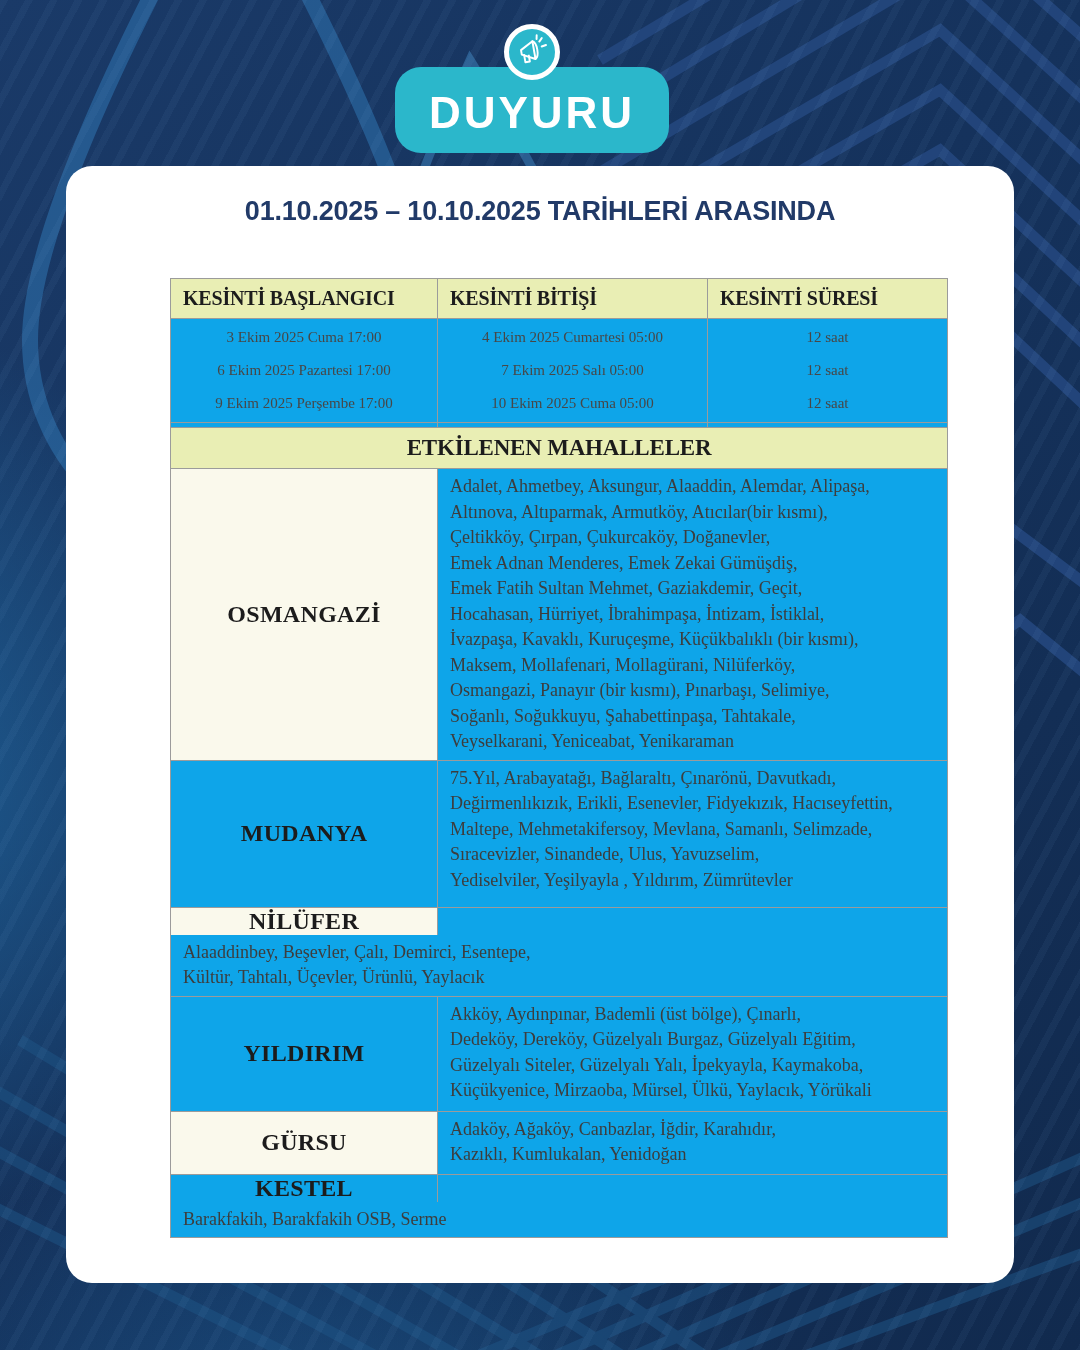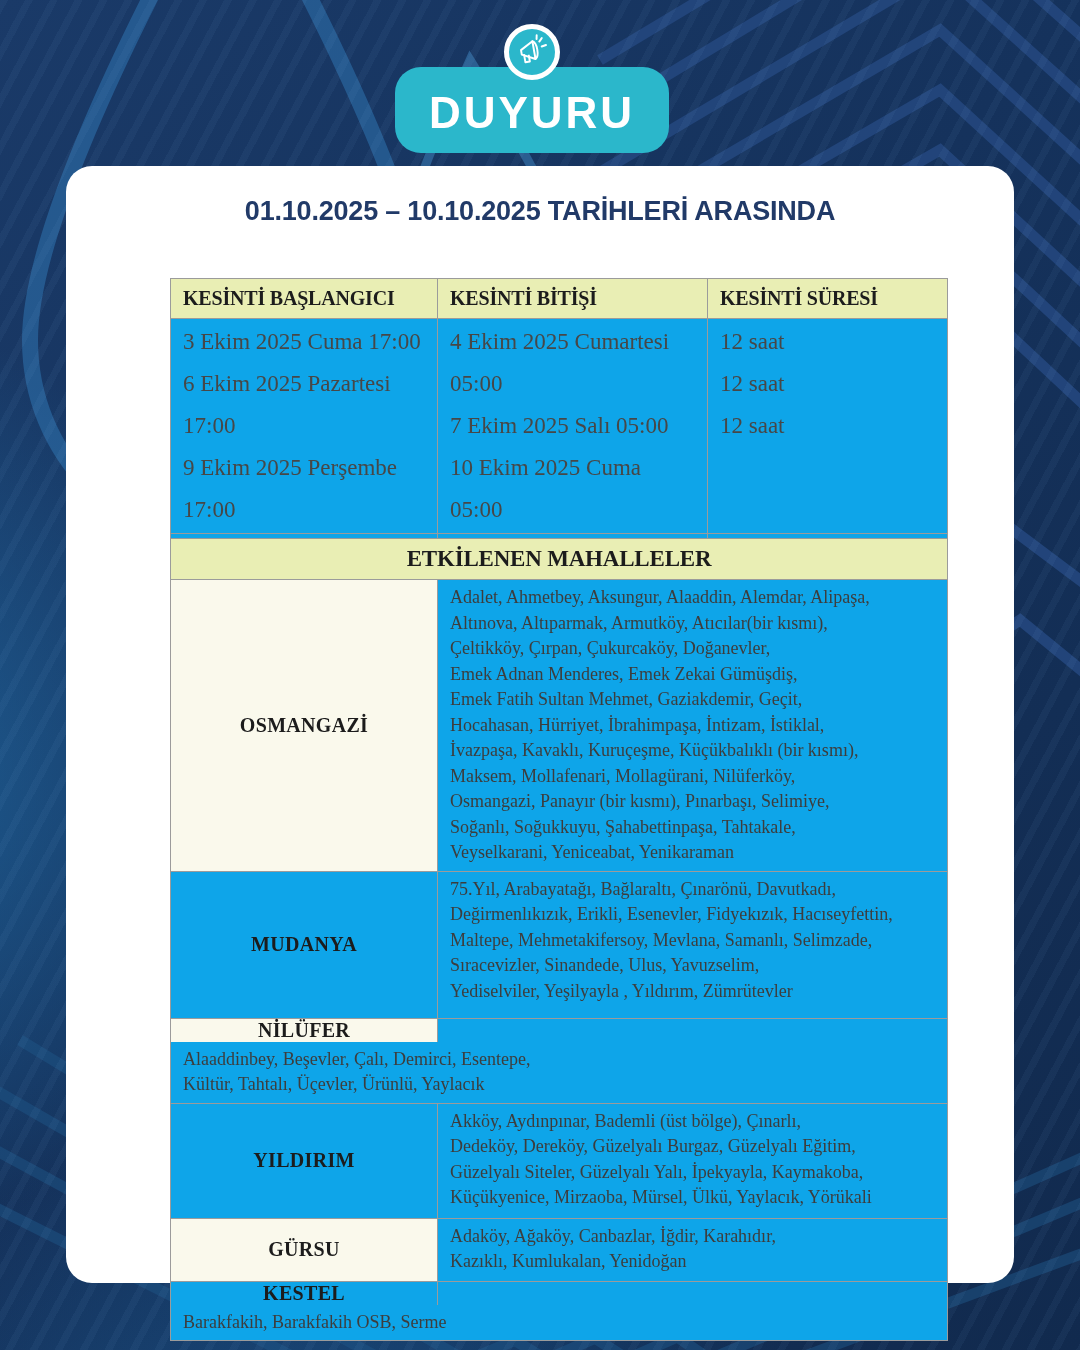--- a/index.html
+++ b/index.html
@@ -40,24 +40,24 @@
   .tbl { position:absolute; left:104px; top:112px; width:778px; border:1px solid #9b9b9b; background:#0ea5e9;font-family:Liberation Serif, serif; }
   .row { display:flex; border-bottom:1px solid #9b9b9b; }
   .row:last-child { border-bottom:none; }
   .cell { border-right:1px solid #9b9b9b; }
   .cell:last-child { border-right:none; }
   .c1 { width:267px; }
   .c2 { width:270px; }
   .c3 { flex:1; }
 
   .hdr { background:#e9eeb4; font-weight:800; font-size:20px; color:#1c1c1c; padding:8px 12px; letter-spacing:-0.2px; }
-  .dates { font-size:23px; color:#474747; line-height:42px; padding:2px 12px; white-space:pre-line; }
+  .dates { font-size:15px; color:#474747; line-height:33px; padding:2px 12px; white-space:pre-line;text-align:center; }
   .spacer { height:5px; }
   .section { background:#e9eeb4; font-weight:800; font-size:23px; color:#1c1c1c; text-align:center; padding:7px 0; letter-spacing:-0.2px; }
-  .dname { display:flex; align-items:center; justify-content:center; font-weight:800; font-size:20px; color:#1c1c1c; letter-spacing:0.3px; }
+  .dname { display:flex; align-items:center; justify-content:center; font-weight:800; font-size:24px; color:#1c1c1c; letter-spacing:0.3px; }
   .cream { background:#faf9ec; }
   .nlist { font-size:18px; color:#3d3d3d; line-height:25.5px; padding:5px 8px 5px 12px; white-space:pre-line; }
   .rh0 { min-height:284px; } .rh1 { min-height:147px; } .rh2 { min-height:62px;flex-direction:column; }
   .rh3 { min-height:115px; } .rh4 { min-height:63px; } .rh5 { min-height:36px;flex-direction:column; }
 </style>
 </head>
 <body>
 
 <svg class="bg-svg" width="1080" height="1350" viewBox="0 0 1080 1350" aria-hidden="true">
 

